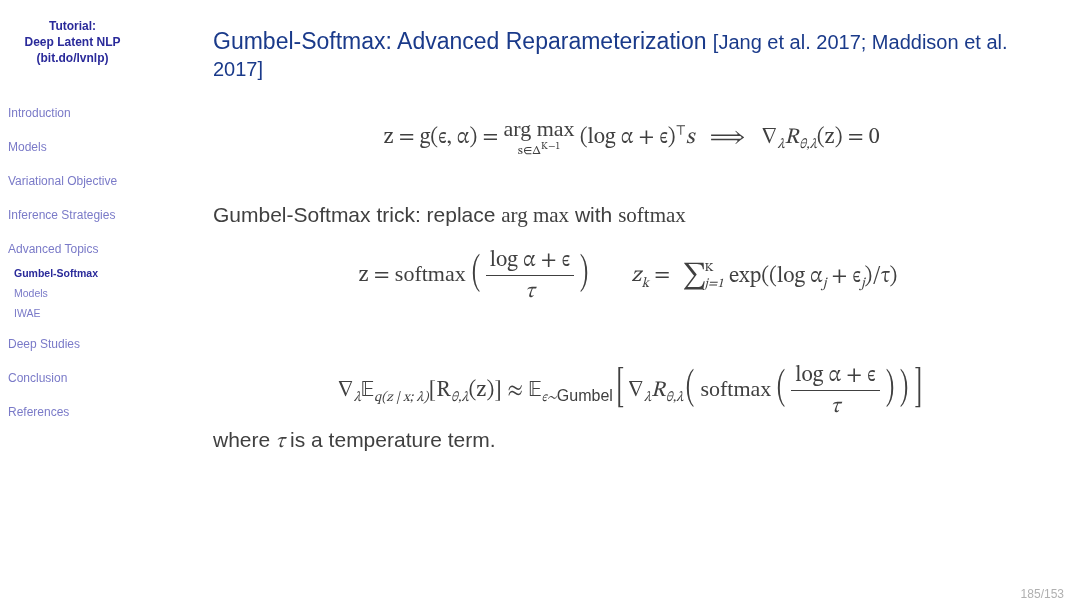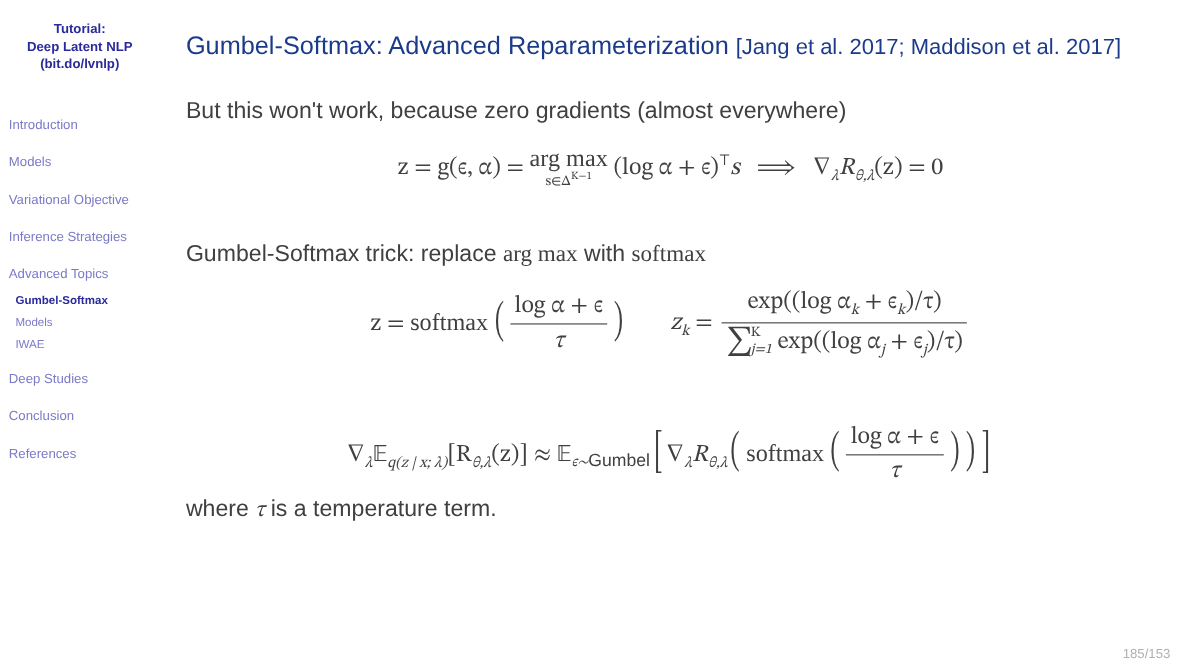--- a/index.html
+++ b/index.html
@@ -14,20 +14,21 @@
     margin: 0; padding: 0;
     width: 1080px; height: 607px;
     font-family: "Segoe UI", "Helvetica Neue", Arial, sans-serif;
     overflow: hidden;
     background: #fff;
   }
   .slide {
     display: flex;
     width: 100%; height: 100%;
     position: relative;
+    gap: 44px;
   }
   .sidebar {
     width: 145px;
     flex: 0 0 145px;
     padding: 18px 8px 10px 8px;
     font-size: 12px;
     line-height: 1.35;
     color: var(--nav-muted);
   }
   .sidebar .title {
@@ -156,21 +157,20 @@
     <div class="nav-item">References</div>
   </nav>
 
   <main class="content">
 
     <div class="slide-title">
       <span>Gumbel-Softmax: Advanced Reparameterization</span>
       <span class="cite">[Jang et al. 2017; Maddison et al. 2017]</span>
     </div>
 
-    <div class="body-text">But this won't work, because zero gradients (almost everywhere)</div>
 
     <div class="eq">
       <span class="math">
         <span>z = g(ϵ, α) = </span>
         <span class="stack">
           <span class="top op">arg max</span>
           <span class="bot"><span>s∈Δ</span><sup style="font-size:10px">K−1</sup></span>
         </span>
         <span>(log α + ϵ)</span><span class="math-sup">⊤</span><span style="font-style:italic">s</span>
         &nbsp;&nbsp;<span>⟹</span>&nbsp;&nbsp;
@@ -185,23 +185,20 @@
     <div class="eq eq2">
       <span class="math">
         <span>z = </span><span class="op">softmax</span> <span class="bigparen">(</span><span class="frac">
           <span class="num">log α + ϵ</span>
           <span class="den"><span style="font-style:italic">τ</span></span>
         </span><span class="bigparen">)</span>
       </span>
       <span class="math">
         <span style="font-style:italic">z</span><span class="math-sub" style="font-style:italic">k</span><span> = </span>
         <span class="frac">
-          <span class="num">
-            <span>exp((log α</span><span class="math-sub" style="font-style:italic">k</span><span> + ϵ</span><span class="math-sub" style="font-style:italic">k</span><span>)/τ)</span>
-          </span>
           <span class="den">
             <span style="font-size:26px;vertical-align:middle">∑</span><span style="display:inline-block;vertical-align:middle;font-size:13px;text-align:left;margin-left:-2px;"><span style="display:block">K</span><span style="display:block;font-style:italic">j=1</span></span><span> exp((log α</span><span class="math-sub" style="font-style:italic">j</span><span> + ϵ</span><span class="math-sub" style="font-style:italic">j</span><span>)/τ)</span>
           </span>
         </span>
       </span>
     </div>
 
     <div class="eq eq3">
       <span class="math">
         <span>∇</span><span class="math-sub" style="font-style:italic">λ</span><span>𝔼</span><span class="math-sub" style="font-style:italic">q(z | x; λ)</span><span>[R</span><span class="math-sub" style="font-style:italic">θ,λ</span><span>(z)] ≈ </span><span>𝔼</span><span class="math-sub"><span style="font-style:italic">ϵ∼</span><span class="sf">Gumbel</span></span><span class="bigbr">[</span><span>∇</span><span class="math-sub" style="font-style:italic">λ</span><span style="font-style:italic">R</span><span class="math-sub" style="font-style:italic">θ,λ</span><span class="bigparen">(</span> <span class="op">softmax</span> <span class="bigparen">(</span><span class="frac">

